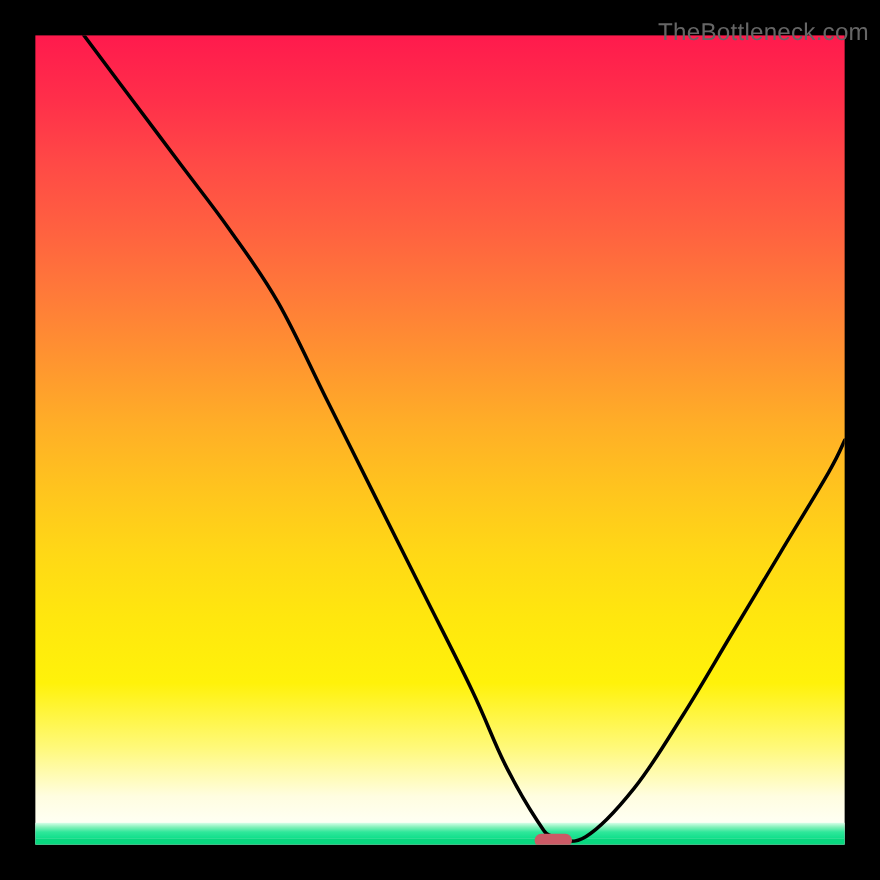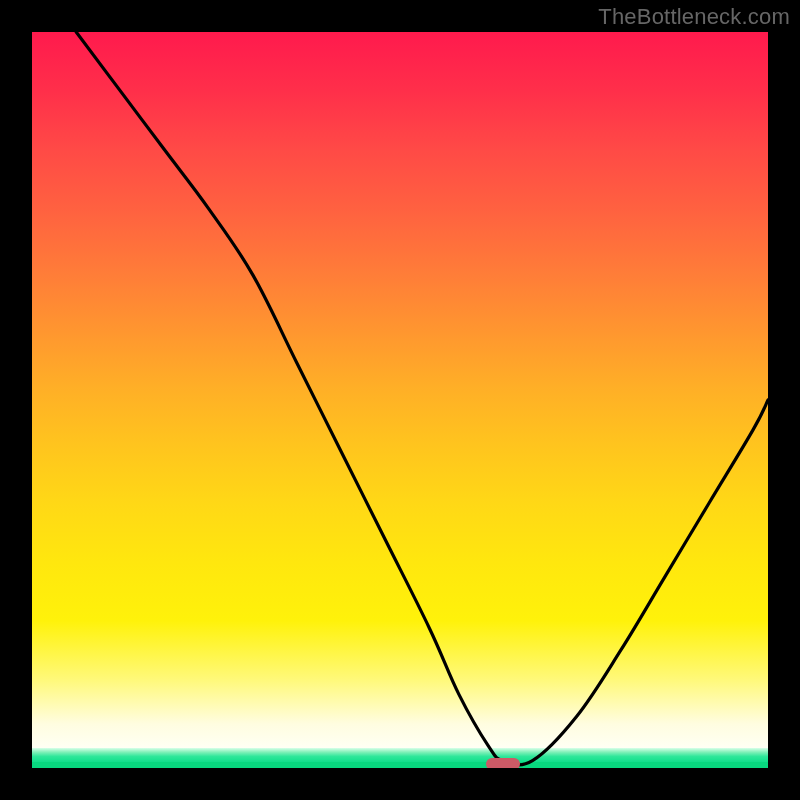--- a/index.html
+++ b/index.html
@@ -12,21 +12,21 @@
     font-family: Arial, Helvetica, sans-serif;
   }
   .frame {
     position: relative;
     width: 800px;
     height: 800px;
     background: #000;
   }
   .watermark {
     position: absolute;
-    top: 4px;
+    top: 16px;
     right: 10px;
     color: #666;
     font-size: 22px;
     font-weight: 400;
     letter-spacing: 0.2px;
     z-index: 30;
   }
   
   .plot {
     position: absolute;

